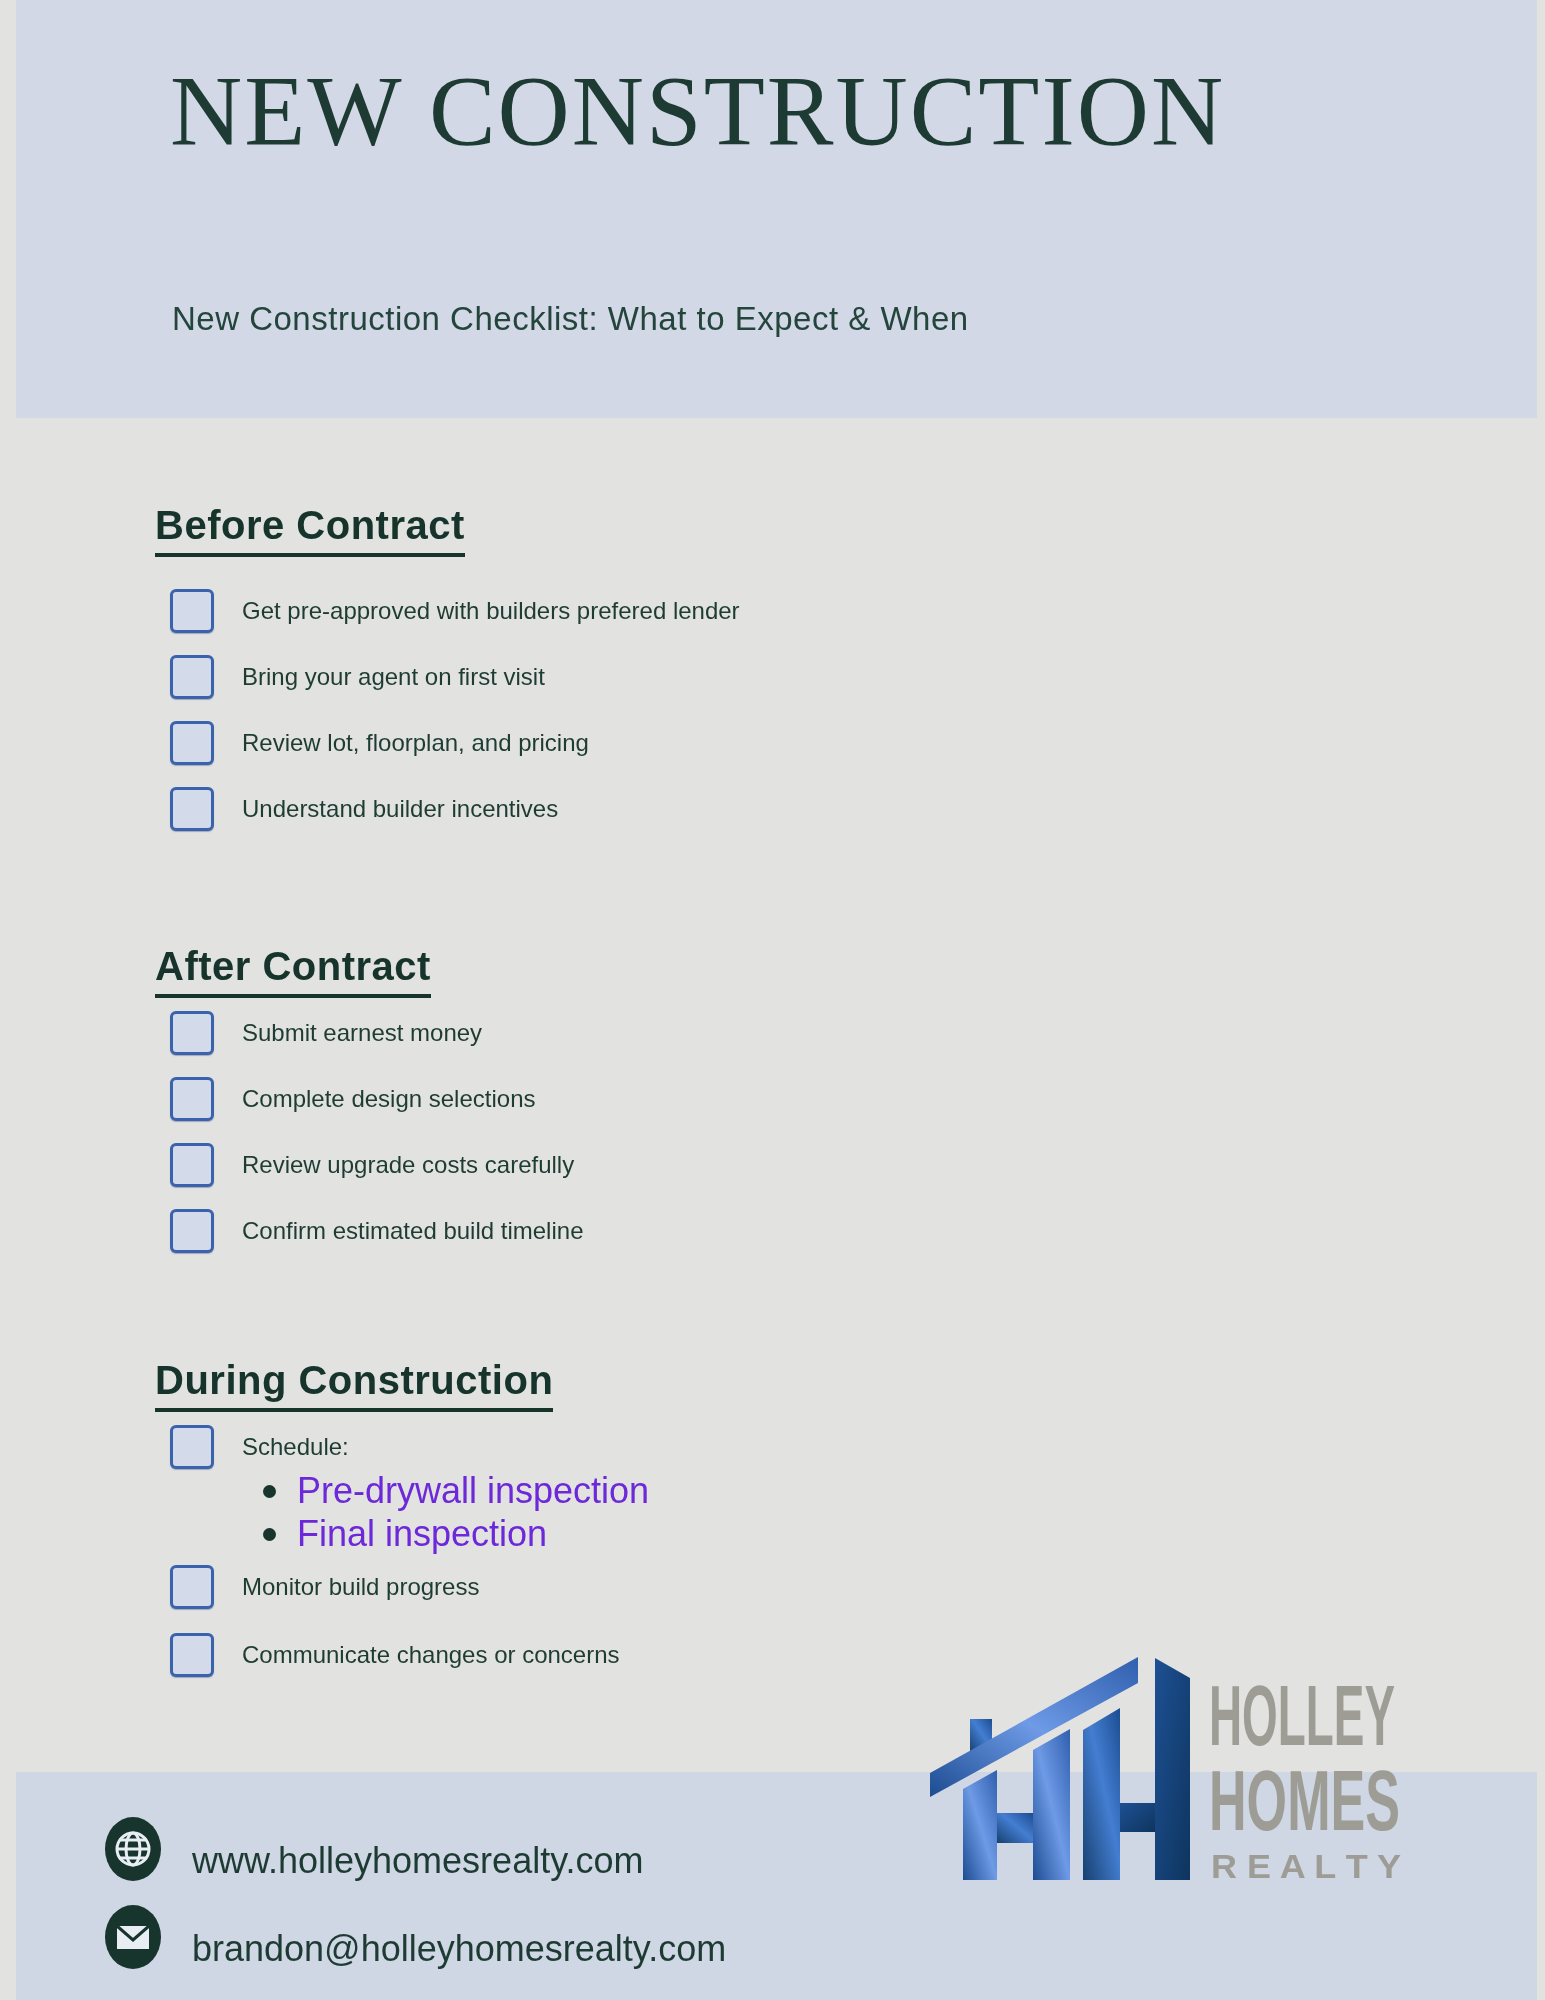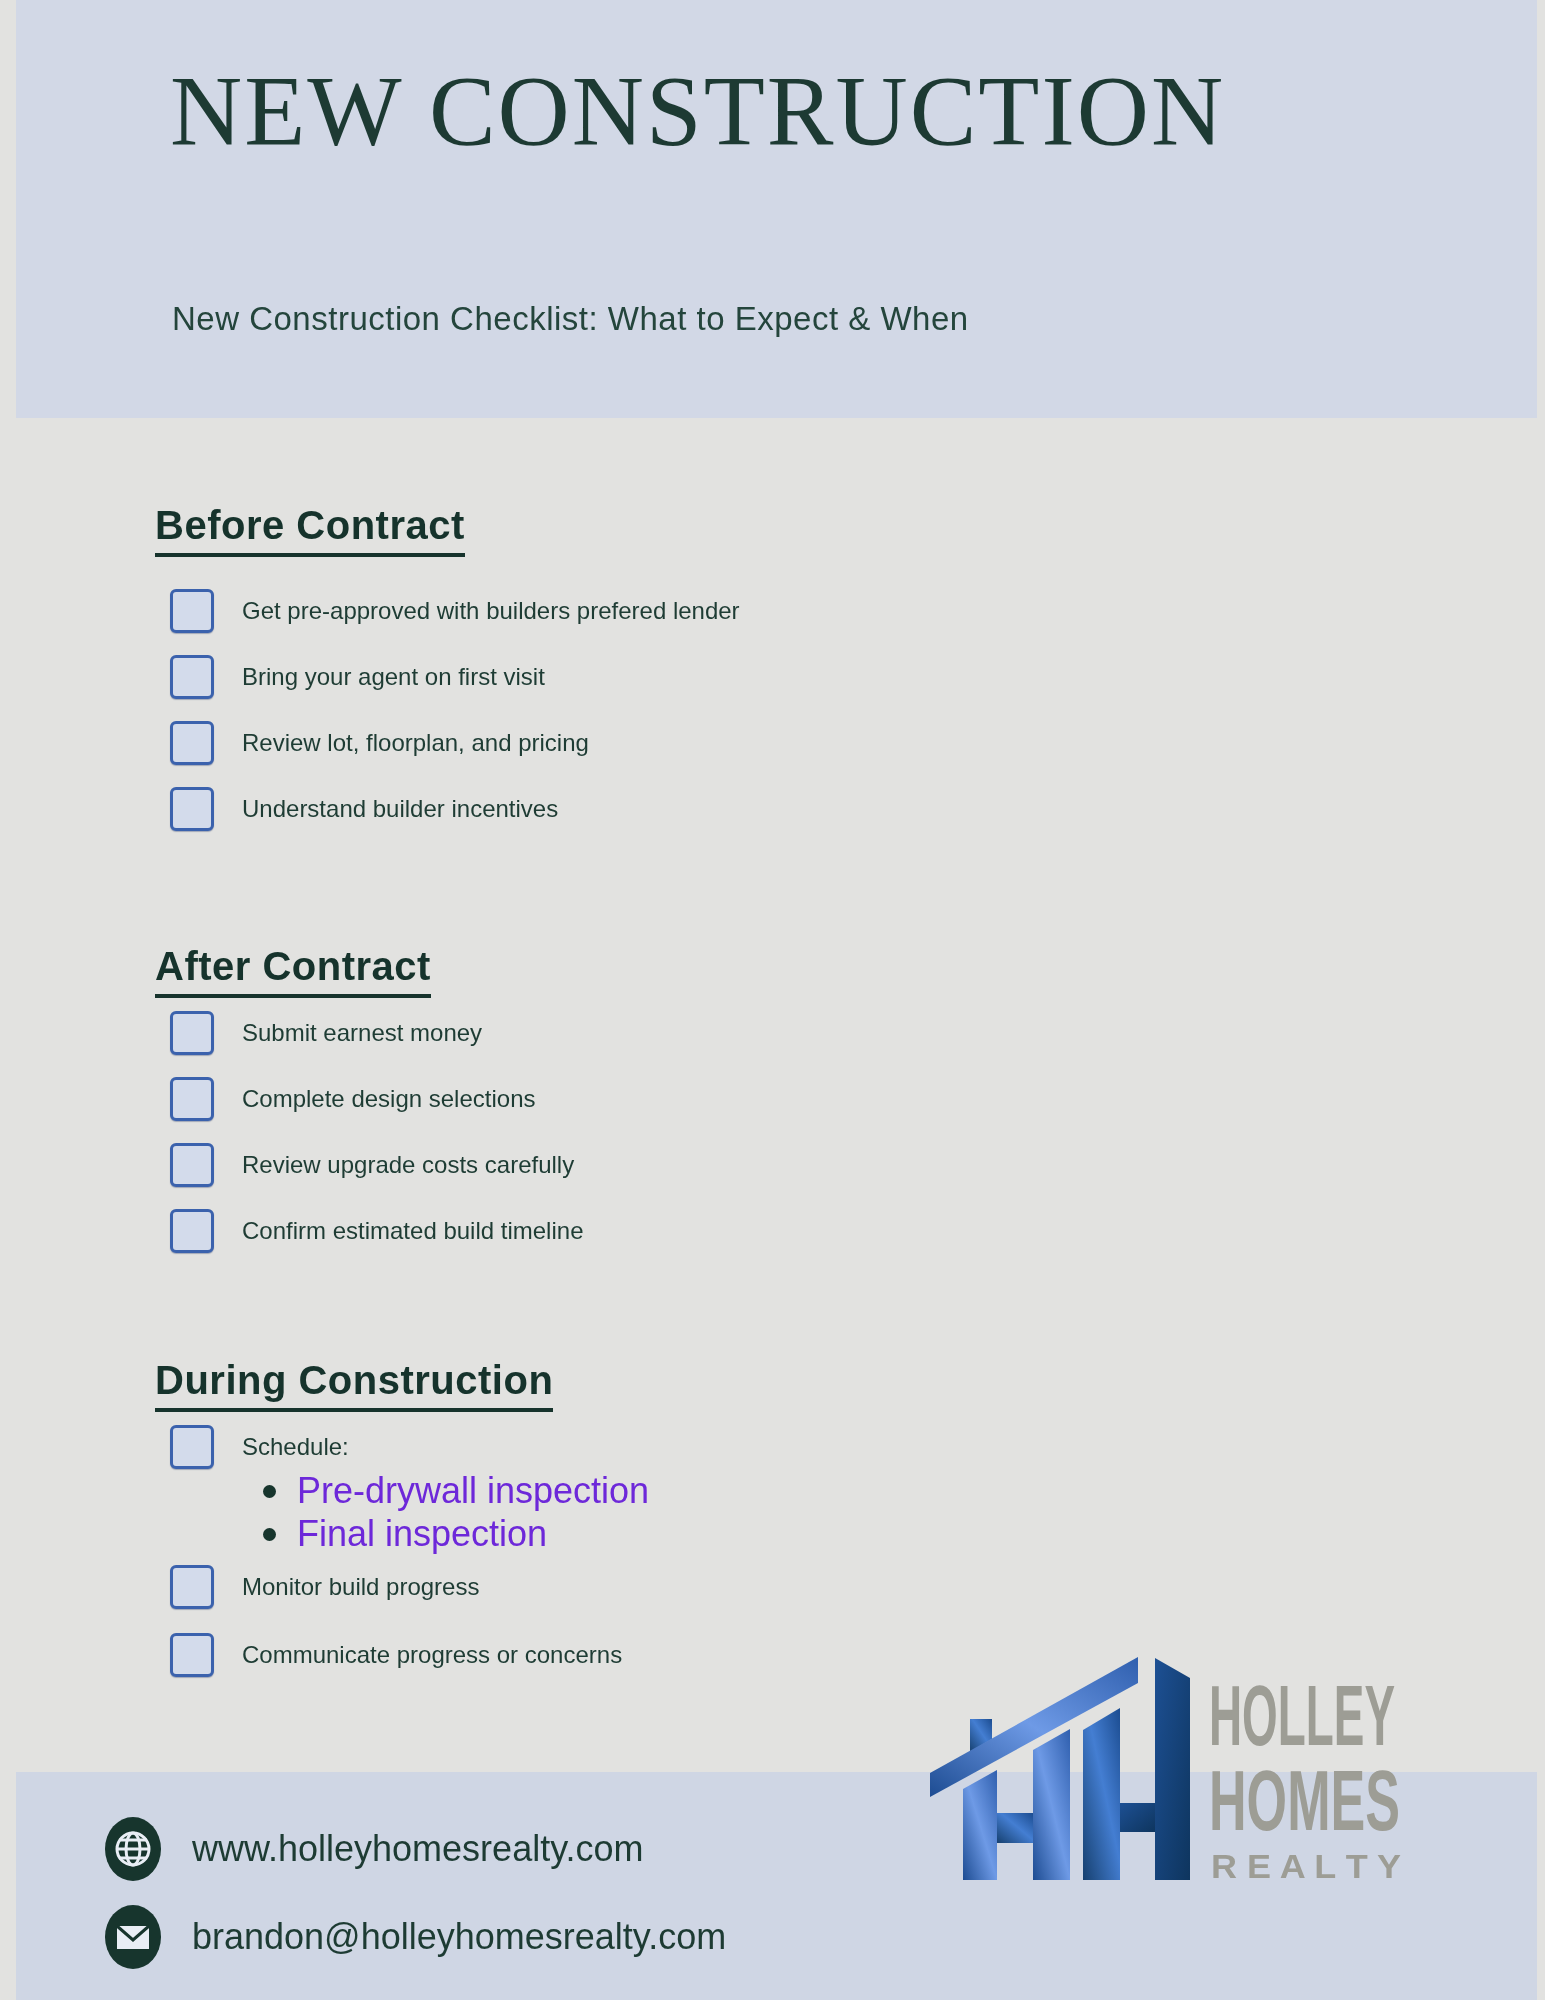--- a/index.html
+++ b/index.html
@@ -53,21 +53,21 @@
   }
   .bullet-dot{
     width:13px;height:13px;border-radius:50%;background:#17352d;flex:0 0 13px;
   }
   .bullet-label{
     margin-left:21px;font-size:36px;color:#6d28d9;white-space:nowrap;
   }
 
   .contact-row{
     position:absolute;left:104px;height:66px;
-    display:flex;align-items:center;z-index:3;
+    display:flex;align-items:flex-end;z-index:3;
   }
   #contact-website{top:1816px;}
   #contact-email{top:1904px;}
   .contact-icon{flex:0 0 58px;width:58px;height:66px;}
   .contact-text{
     margin-left:30px;font-size:36px;color:#1d3b33;white-space:nowrap;
   }
 
   #logo{position:absolute;left:920px;top:1640px;width:500px;height:290px;z-index:2;}
   #logo text{
@@ -141,21 +141,21 @@
     <span class="bullet-dot"></span>
     <span class="bullet-label">Final inspection</span>
   </div>
 
   <div class="check-row" style="top:1565px">
     <div class="checkbox"></div>
     <span class="check-label">Monitor build progress</span>
   </div>
   <div class="check-row" style="top:1633px">
     <div class="checkbox"></div>
-    <span class="check-label">Communicate progress or concerns</span>
+    <span class="check-label">Communicate changes or concerns</span>
   </div>
 
   <svg id="logo" viewBox="0 0 500 290">
     <defs>
       <linearGradient id="gradLight" x1="0" y1="1" x2="1" y2="0">
         <stop offset="0" stop-color="#1d4c92"></stop>
         <stop offset="0.5" stop-color="#6e9ae6"></stop>
         <stop offset="1" stop-color="#2f5fae"></stop>
       </linearGradient>
       <linearGradient id="gradMid" x1="0" y1="1" x2="1" y2="0">

